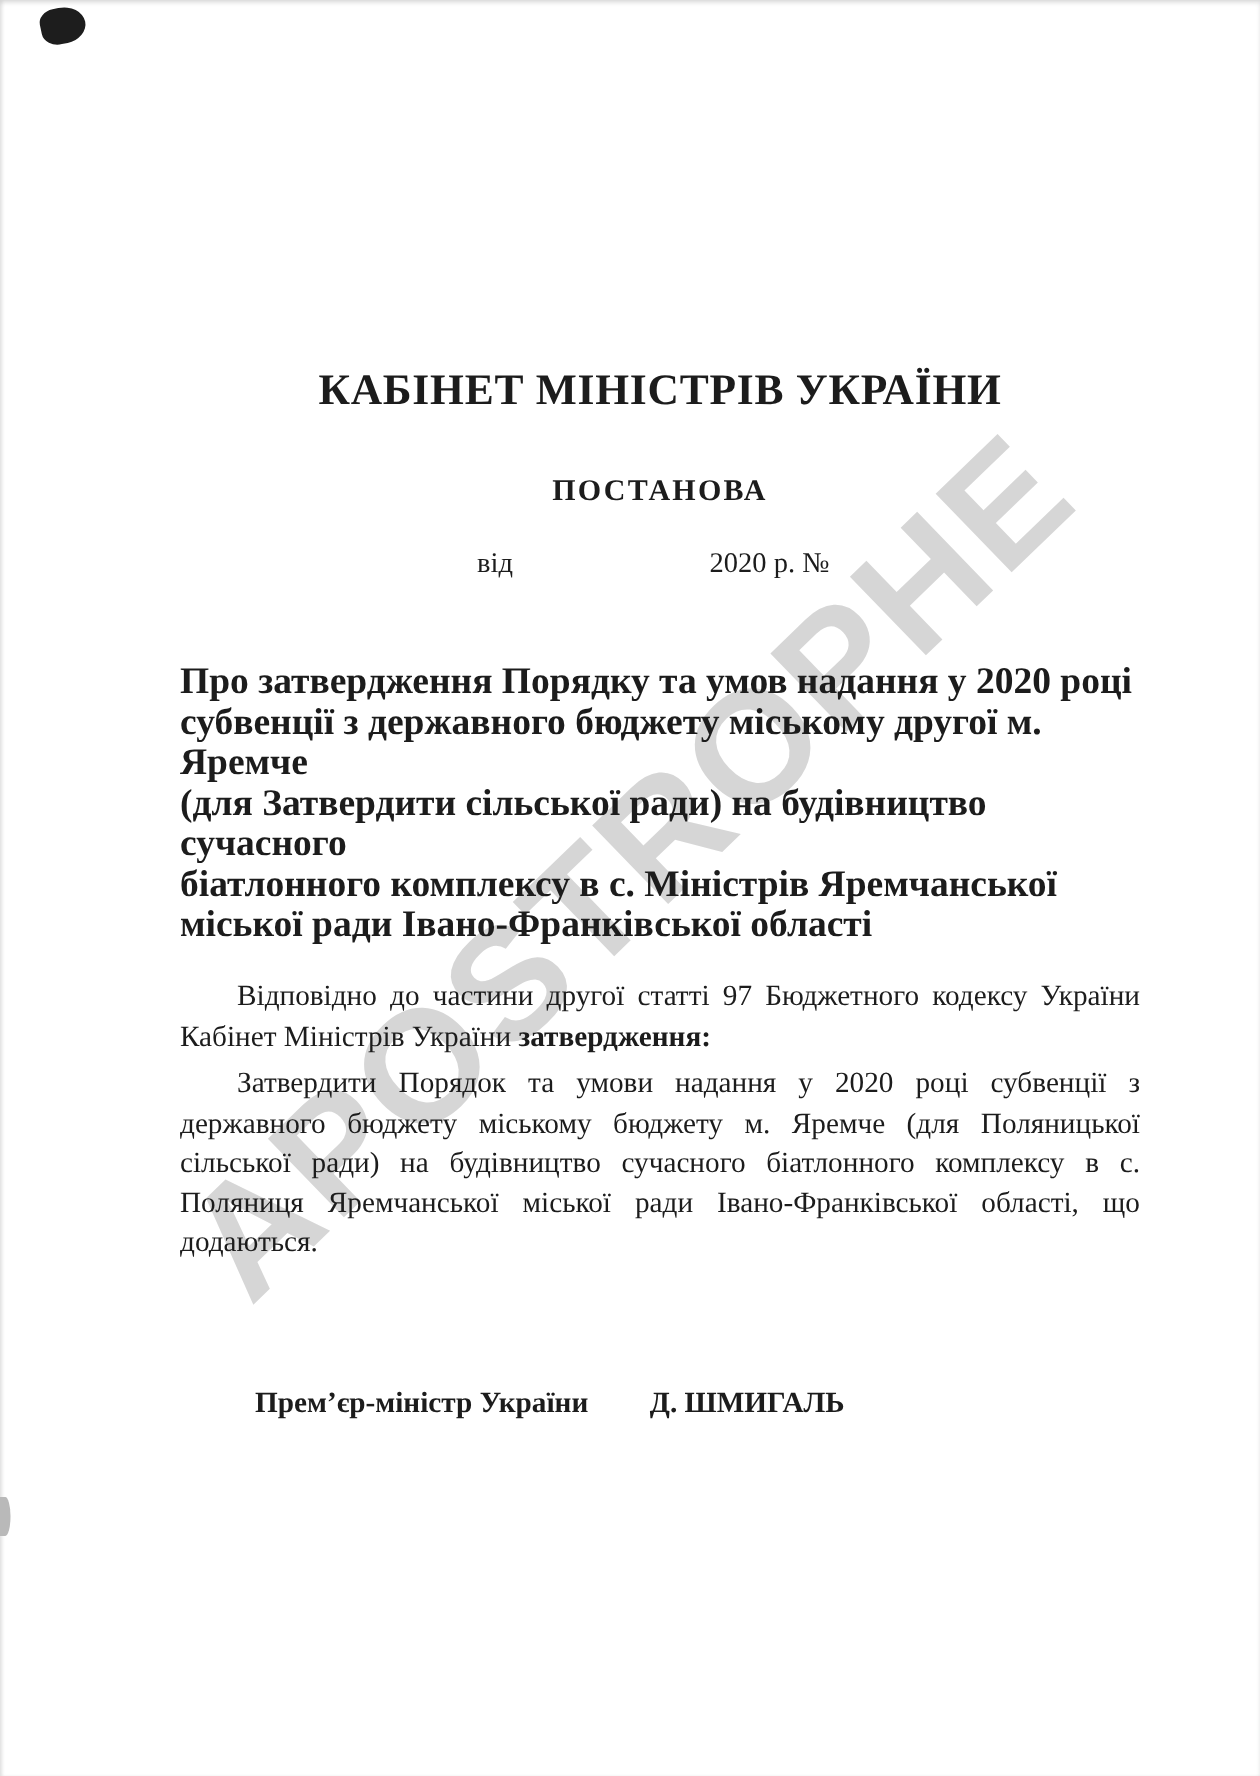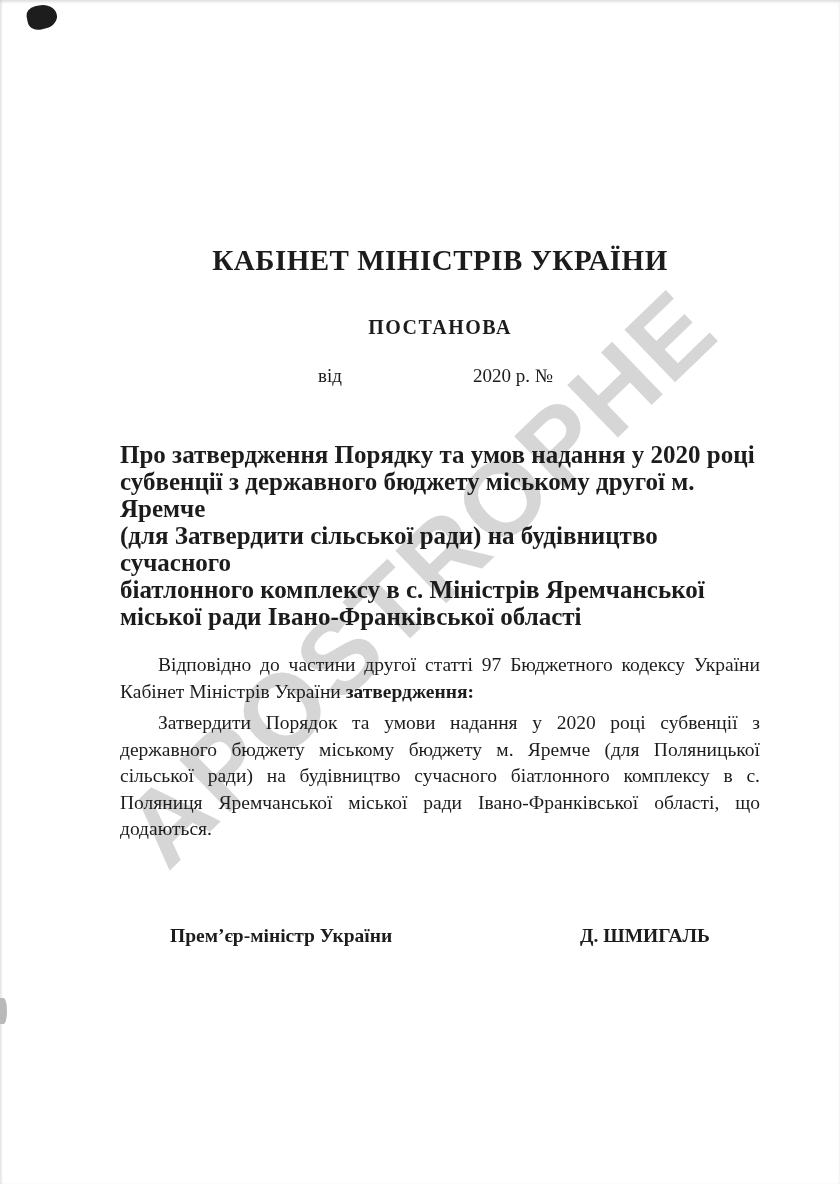--- a/index.html
+++ b/index.html
@@ -119,26 +119,26 @@
     text-indent: 38px;
     font-size: 19.5px;
     line-height: 26.5px;
   }
   .para-1 { margin-top: 22px; }
   .para-2 { margin-top: 5px; }
   .bold { font-weight: bold; }
   .signature-row {
     margin-top: 82px;
     display: flex;
-    justify-content: space-between;
     align-items: baseline;
     font-size: 19.5px;
     font-weight: bold;
     padding-left: 50px;
     padding-right: 50px;
+    gap: 41px;
   }
 </style>
 </head>
 <body>
 
 <div class="page">
 
   <div class="watermark">APOSTROPHE</div>
 
   <div class="artifact-top-left"></div>

